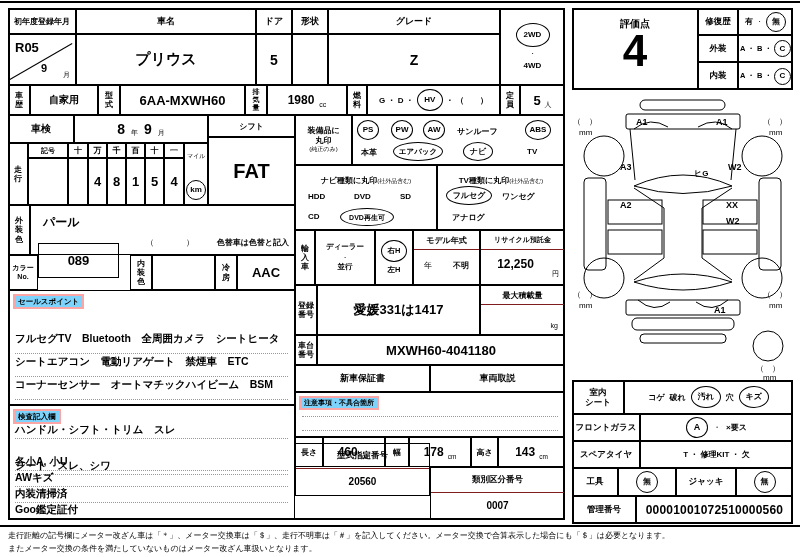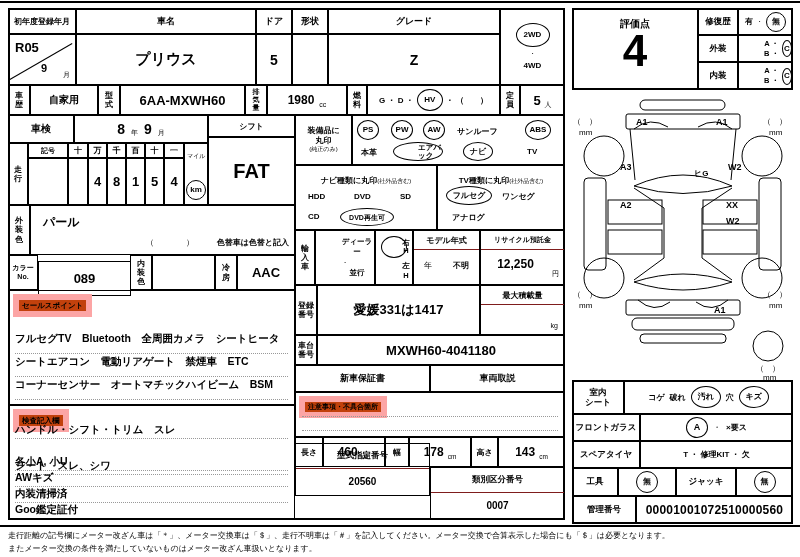--- a/index.html
+++ b/index.html
@@ -2,28 +2,28 @@
 <html><head>
 <meta charset="utf-8">
 <style>
   html,body{margin:0;padding:0;background:#e8e8e8;}
   #sheet{position:relative;width:800px;height:557px;background:#fff;color:#000;
          font-family:"Liberation Sans","DejaVu Sans",sans-serif;overflow:hidden;}
   .cell{position:absolute;border:1px solid #000;box-sizing:border-box;}
   .c{display:flex;align-items:center;justify-content:center;text-align:center;}
   .b{font-weight:bold;}
   .abs{position:absolute;}
-  .f6{font-size:6px;}.f65{font-size:6.5px;}.f7{font-size:7px;}.f75{font-size:7.5px;padding-left:24px;}
+  .f6{font-size:6px;}.f65{font-size:6.5px;}.f7{font-size:7px;}.f75{font-size:7.5px;}
   .f8{font-size:8px;}.f85{font-size:8.5px;}.f9{font-size:9px;}.f10{font-size:10px;}
   .f105{font-size:10.5px;}.f11{font-size:11px;}.f12{font-size:12px;}.f13{font-size:13px;}
   .f14{font-size:14px;}.f15{font-size:15px;}.f20{font-size:20px;}.f44{font-size:44px;}
   .vl{display:inline-block;word-break:break-all;line-height:1.15;text-align:center;}
   .circ{display:inline-flex;align-items:center;justify-content:center;
         border:1.5px solid #000;border-radius:50%;box-sizing:border-box;line-height:1;}
-  .tag{position:absolute;border:6px solid #fca5a5;background:#c2410c;font-size:7.5px;
+  .tag{position:absolute;border:2px solid #fca5a5;background:#7dd3fc;font-size:7.5px;
        font-weight:bold;padding:1px 3px;line-height:1.2;}
   .dot{position:absolute;left:6px;right:6px;border-bottom:1px dotted #999;}
   .rule{position:absolute;background:#000;}
   .hdr{border-bottom:1px solid #7f1d1d;display:flex;align-items:center;justify-content:center;}
   svg text{font-family:"Liberation Sans","DejaVu Sans",sans-serif;fill:#000;}
 </style>
 </head>
 <body>
 
 <div id="sheet">
@@ -123,21 +123,21 @@
     </div>
   <div class="cell" style="left:30px;top:205px;width:265px;height:50px;">
     <span class="abs f12 b" style="left:12px;top:8px;">パール</span>
     <span class="abs f8" style="right:100px;bottom:6px;">（　　　　）</span>
     <span class="abs f8 b" style="right:5px;bottom:6px;">色替車は色替と記入</span>
   </div>
 
   <div class="cell c" style="left:8px;top:255px;width:30px;height:35px;">
       <span class="vl f7 b" style="width:24px;">カラーNo.</span>
     </div>
-  <div class="cell c f13 b" style="left:38px;top:261px;width:93px;height:35px;">089</div>
+  <div class="cell c f13 b" style="left:38px;top:243px;width:81px;height:35px;">089</div>
   <div class="cell c" style="left:130px;top:255px;width:22px;height:35px;">
       <span class="vl f8 b" style="width:10px;">内装色</span>
     </div>
   <div class="cell c f12 b" style="left:152px;top:255px;width:63px;height:35px;"></div>
   <div class="cell c" style="left:215px;top:255px;width:22px;height:35px;">
       <span class="vl f8 b" style="width:10px;">冷房</span>
     </div>
   <div class="cell c f13 b" style="left:237px;top:255px;width:58px;height:35px;">AAC</div>
 
   <div class="cell" style="left:8px;top:290px;width:287px;height:115px;">

